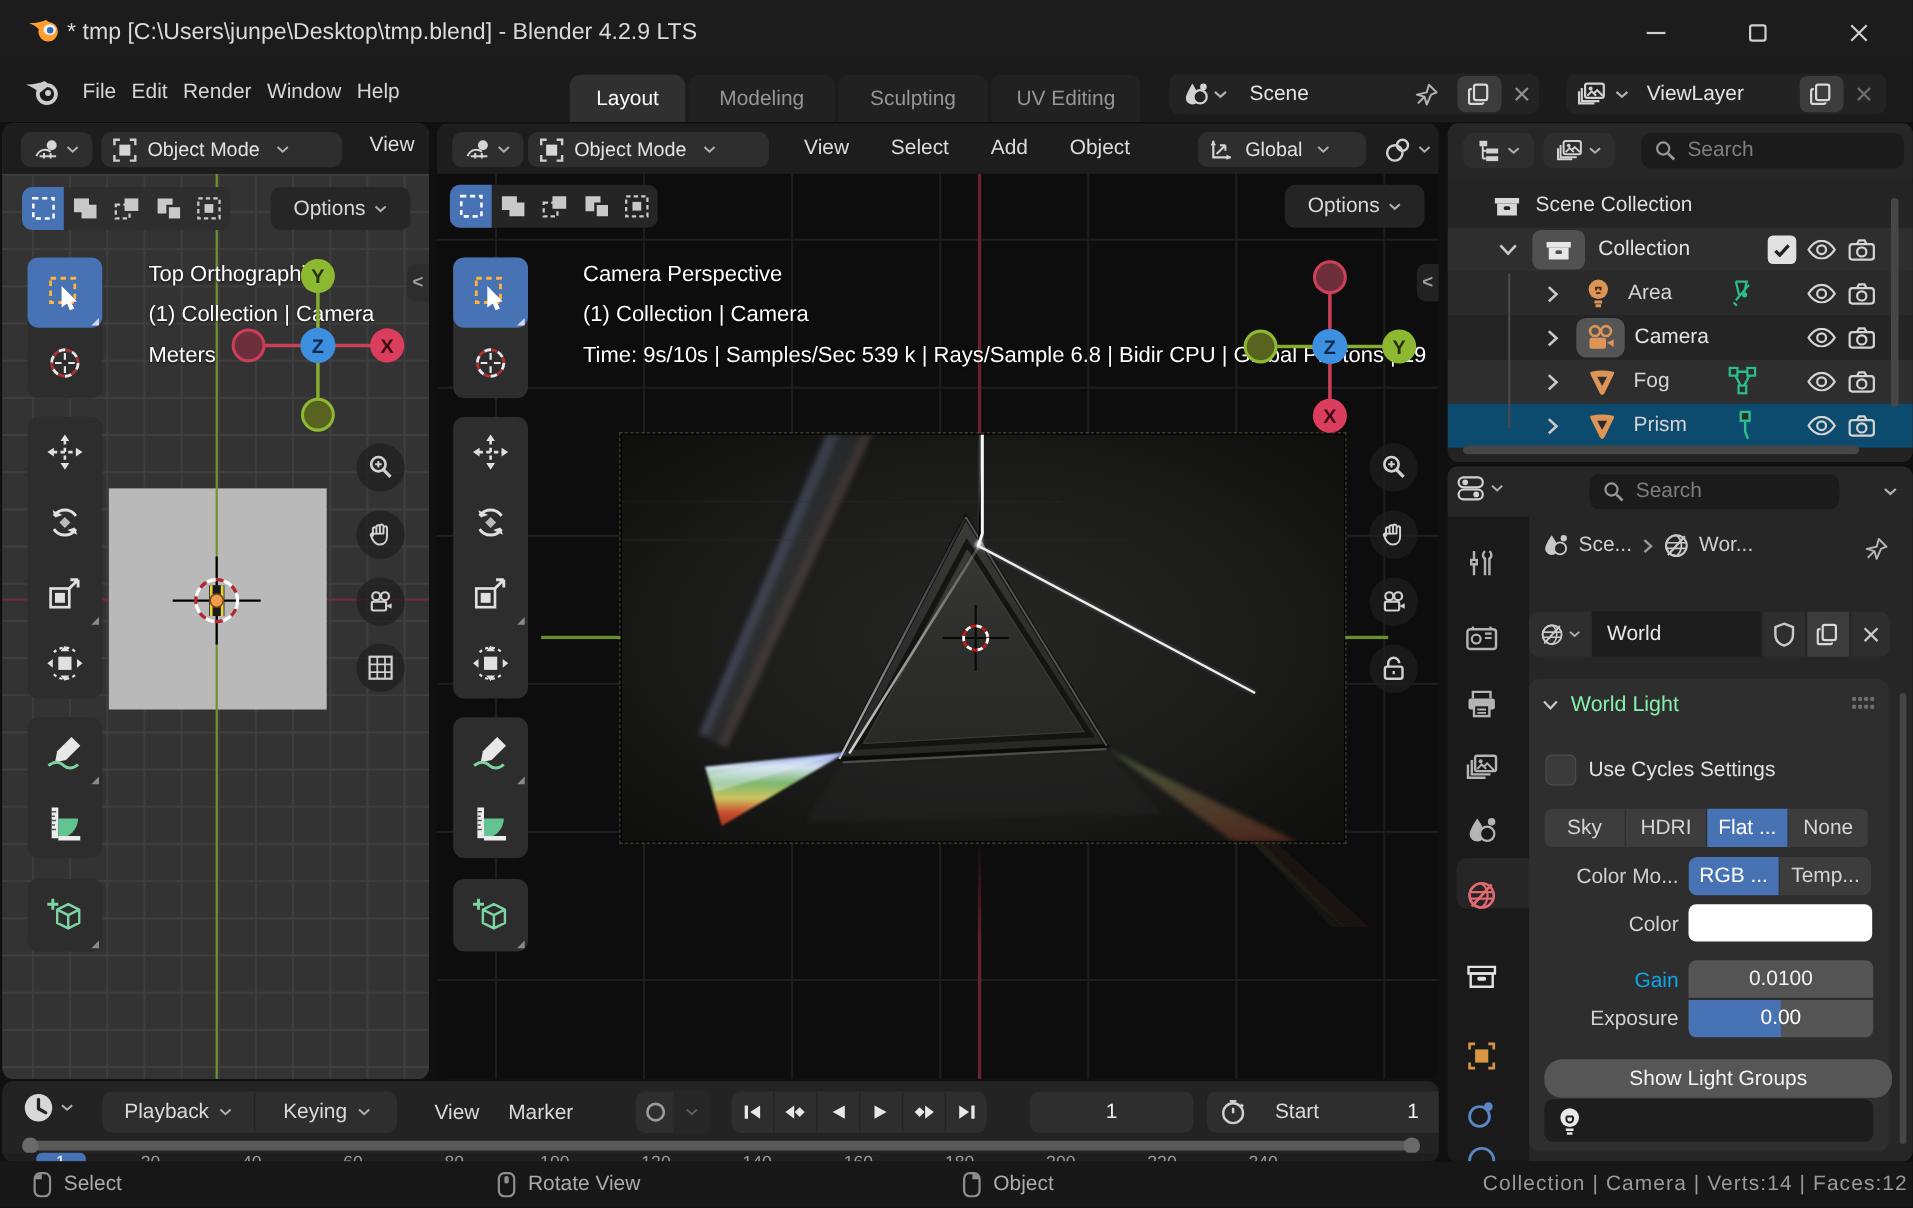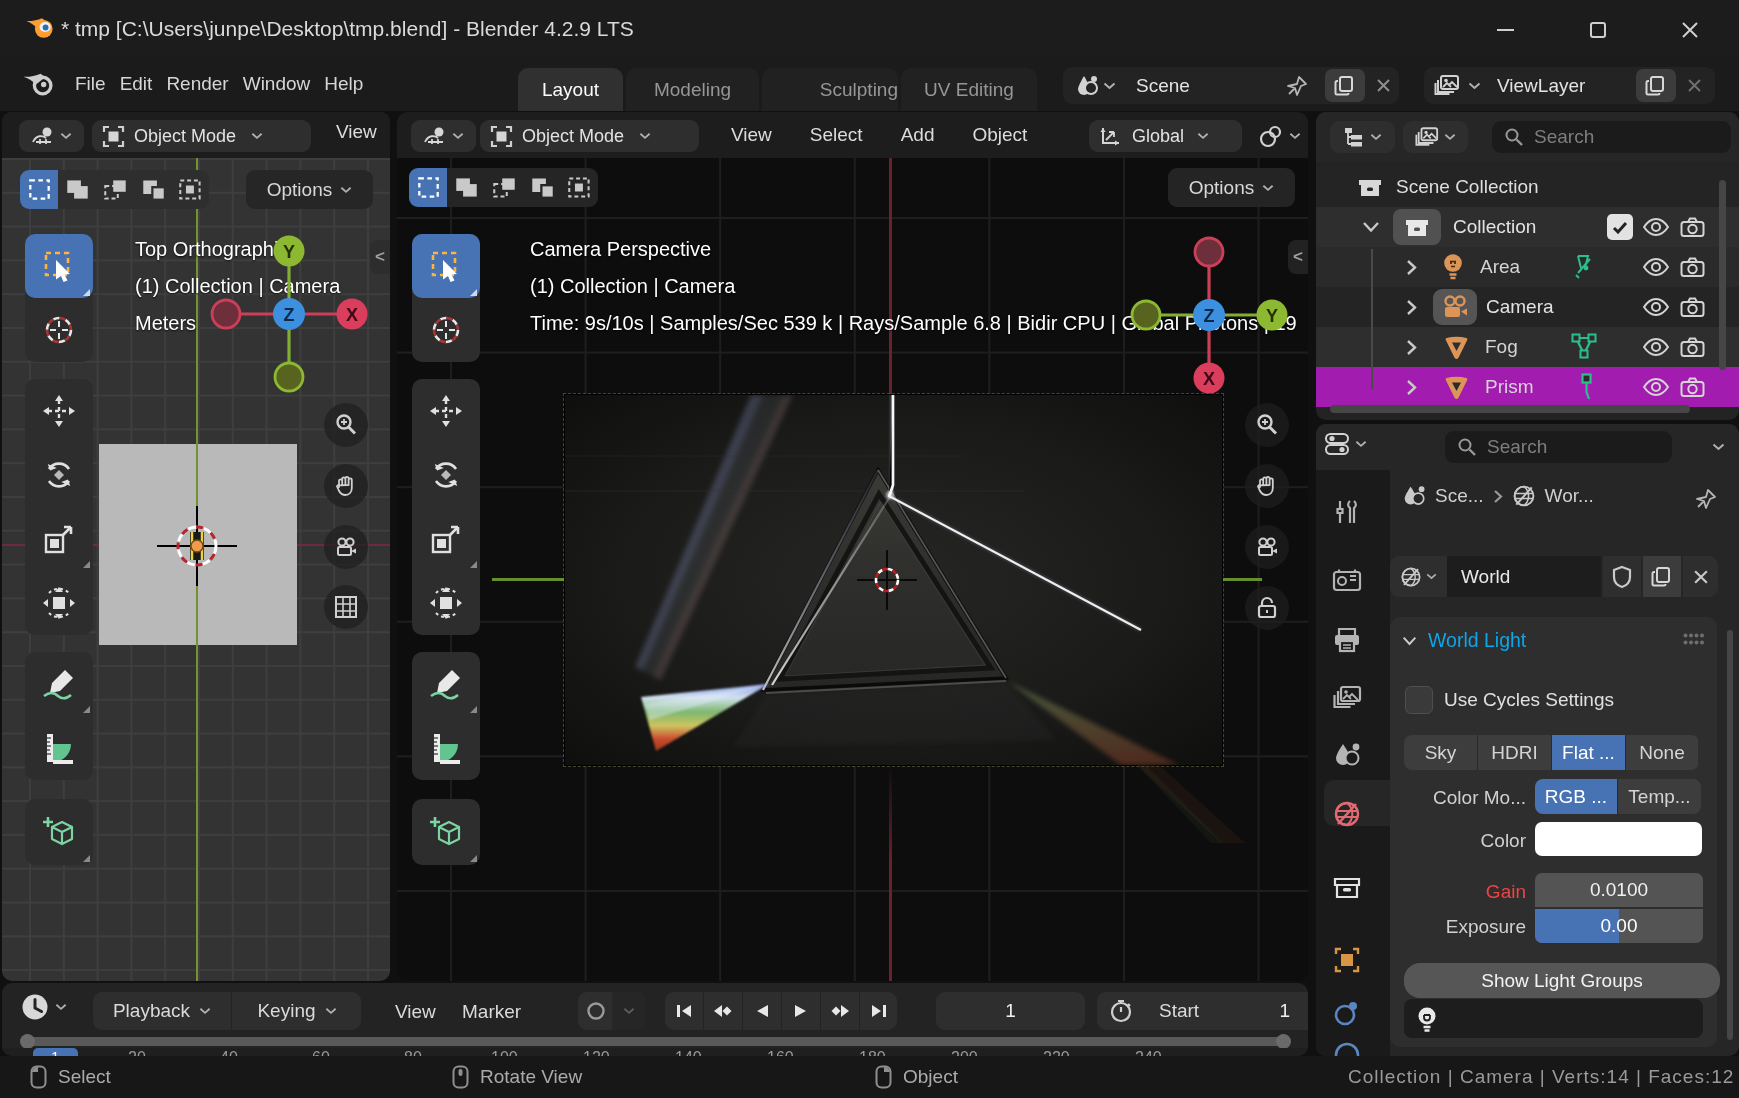--- a/index.html
+++ b/index.html
@@ -43,21 +43,21 @@
       <span>Edit</span>
       <span>Render</span>
       <span>Window</span>
       <span>Help</span>
   </div>
   <div class="b" style="left:518px;top:11px;width:105px;height:43px;background:#303030;border-radius:10px 10px 0 0"></div>
   <div class="b txt19" style="left:518px;top:22px;width:105px;text-align:center;color:#fbfbfb">Layout</div>
   <div class="b" style="left:626px;top:11px;width:133px;height:43px;background:#212121;border-radius:10px 10px 0 0"></div>
   <div class="b txt19" style="left:626px;top:22px;width:133px;text-align:center;color:#969696">Modeling</div>
   <div class="b" style="left:762px;top:11px;width:136px;height:43px;background:#212121;border-radius:10px 10px 0 0"></div>
-  <div class="b txt19" style="left:762px;top:22px;width:136px;text-align:right;color:#969696">Sculpting</div>
+  <div class="b txt19" style="left:762px;top:22px;width:136px;text-align:center;color:#969696">Sculpting</div>
   <div class="b" style="left:901px;top:11px;width:136px;height:43px;background:#212121;border-radius:10px 10px 0 0"></div>
   <div class="b txt19" style="left:901px;top:22px;width:136px;text-align:center;color:#969696">UV Editing</div>
 
   <div class="b" style="left:1063px;top:10px;width:336px;height:37px;background:#232323;border-radius:9px">
     <svg class="b" style="left:12px;top:7px" width="24" height="22" viewBox="0 0 24 22">
       <path d="M9 2 C9 2 3 12 3 15 a6 6 0 0 0 12 0 C15 12 9 2 9 2 Z" fill="#d2d2d2"></path>
       <circle cx="16" cy="14" r="6" fill="#232323" stroke="#d2d2d2" stroke-width="2"></circle>
       <circle cx="19" cy="5" r="3" fill="#d2d2d2"></circle>
     </svg>
     <svg class="b" style="left:40px;top:15px" width="13" height="8" viewBox="0 0 13 8">
@@ -746,21 +746,21 @@
     <svg style="position:absolute;left:327px" width="26" height="18" viewBox="0 0 26 18">
         <path d="M1 9 C5 3 9 1 13 1 C17 1 21 3 25 9 C21 15 17 17 13 17 C9 17 5 15 1 9 Z" fill="none" stroke="#d4d4d4" stroke-width="2"></path>
         <circle cx="13" cy="9" r="4" fill="none" stroke="#d4d4d4" stroke-width="2"></circle>
       </svg>
     <svg style="position:absolute;left:364px" width="25" height="21" viewBox="0 0 25 21">
         <rect x="1.5" y="5" width="22" height="14" rx="2.5" fill="none" stroke="#d4d4d4" stroke-width="2"></rect>
         <path d="M8 5 L10 1.5 H15 L17 5" fill="none" stroke="#d4d4d4" stroke-width="2"></path>
         <circle cx="12.5" cy="12" r="4.2" fill="none" stroke="#d4d4d4" stroke-width="2"></circle>
       </svg>
   </div>
-  <div class="b f" style="left:0;top:255px;width:100%;height:40px;background:#a21caf">
+  <div class="b f" style="left:0;top:255px;width:100%;height:40px;background:#0c4a6e">
     <svg style="margin-left:90px" width="11" height="17" viewBox="0 0 11 17">
         <path d="M2 2 L9 8.5 L2 15" stroke="#c9c9c9" stroke-width="2.4" fill="none"></path>
       </svg>
     <svg style="margin-left:26px" width="27" height="27" viewBox="0 0 27 27">
         <path d="M3.5 4 Q13.5 1.5 23.5 4 Q25 4.5 24.2 6 L15.6 23.5 Q13.5 26.5 11.4 23.5 L2.8 6 Q2 4.5 3.5 4 Z" fill="#dd9557" fill-rule="evenodd"></path>
         <path d="M9 8.5 h9 l-4.5 8.5 Z" fill="#2a2a2a"></path>
       </svg>
     <span style="margin-left:15px;font-size:19px;color:#d4d4d4">Prism</span>
     <svg style="position:absolute;left:262px" width="16" height="30" viewBox="0 0 16 30">
         <rect x="4.5" y="2.5" width="8" height="8" fill="#2a2a2a" stroke="#2bbf8d" stroke-width="2.2"></rect>
@@ -908,21 +908,21 @@
     <svg width="16" height="16" viewBox="0 0 15 15">
         <path d="M2 2 L13 13 M13 2 L2 13" stroke="#c9c9c9" stroke-width="2"></path>
       </svg>
   </div>
 
   <div class="b" style="left:74px;top:193px;width:327px;height:430px;background:#2e2e2e;border-radius:10px">
     <div class="b f" style="left:12px;top:12px;gap:11px">
       <svg width="15" height="10" viewBox="0 0 18 12">
           <path d="M2 2 L9 9.5 L16 2" stroke="#c9c9c9" stroke-width="2.4" fill="none"></path>
         </svg>
-      <span style="font-size:19.5px;color:#0ea5e9">World Light</span>
+      <span style="font-size:19.5px;color:#86efac">World Light</span>
     </div>
     <svg class="b" style="left:293px;top:16px" width="22" height="13" viewBox="0 0 22 13">
         <g fill="#6e6e6e">
           <circle cx="2.5" cy="2.5" r="2"></circle>
           <circle cx="8" cy="2.5" r="2"></circle>
           <circle cx="13.5" cy="2.5" r="2"></circle>
           <circle cx="19" cy="2.5" r="2"></circle>
           <circle cx="2.5" cy="9.5" r="2"></circle>
           <circle cx="8" cy="9.5" r="2"></circle>
           <circle cx="13.5" cy="9.5" r="2"></circle>
@@ -938,21 +938,21 @@
       <div style="width:74px;background:#4772b3;border-right:1px solid #2a2a2a;display:flex;align-items:center;justify-content:center;font-size:19px;color:#fff">Flat ...</div>
       <div style="width:72px;background:#3d3d3d;display:flex;align-items:center;justify-content:center;font-size:19px;color:#d4d4d4">None</div>
     </div>
     <div class="b" style="left:0;top:170px;width:136px;text-align:right;font-size:19px;color:#d0d0d0">Color Mo...</div>
     <div class="b" style="left:145px;top:162px;width:166px;height:35px;border-radius:8px;overflow:hidden;display:flex">
       <div style="width:83px;background:#4772b3;border-right:1px solid #2a2a2a;display:flex;align-items:center;justify-content:center;font-size:19px;color:#fff">RGB ...</div>
       <div style="width:83px;background:#3d3d3d;display:flex;align-items:center;justify-content:center;font-size:19px;color:#d4d4d4">Temp...</div>
     </div>
     <div class="b" style="left:0;top:213px;width:136px;text-align:right;font-size:19px;color:#d0d0d0">Color</div>
     <div class="b" style="left:145px;top:205px;width:167px;height:34px;background:#fff;border-radius:7px"></div>
-    <div class="b" style="left:0;top:264px;width:136px;text-align:right;font-size:19px;color:#ef4444">Gain</div>
+    <div class="b" style="left:0;top:264px;width:136px;text-align:right;font-size:19px;color:#0ea5e9">Gain</div>
     <div class="b" style="left:145px;top:256px;width:168px;height:34px;background:#545454;border-radius:7px 7px 0 0;text-align:center;font-size:19px;color:#f0f0f0;line-height:34px">0.0100</div>
     <div class="b" style="left:0;top:299px;width:136px;text-align:right;font-size:19px;color:#d0d0d0">Exposure</div>
     <div class="b" style="left:145px;top:292px;width:168px;height:34px;background:#545454;border-radius:0 0 7px 7px;overflow:hidden">
       <div style="position:absolute;left:0;top:0;width:84px;height:34px;background:#4772b3"></div>
       <div style="position:absolute;width:168px;text-align:center;font-size:19px;color:#fff;line-height:34px">0.00</div>
     </div>
     <div class="b" style="left:14px;top:346px;width:316px;height:35px;background:#565656;border-radius:16px;text-align:center;font-size:19px;color:#f2f2f2;line-height:35px">Show Light Groups</div>
     <div class="b" style="left:14px;top:382px;width:299px;height:39px;background:#1d1d1d;border-radius:8px">
       <svg style="position:absolute;left:10px;top:7px" width="26" height="26" viewBox="0 0 26 26">
           <circle cx="13" cy="10" r="8.5" fill="#e8e8e8"></circle>

